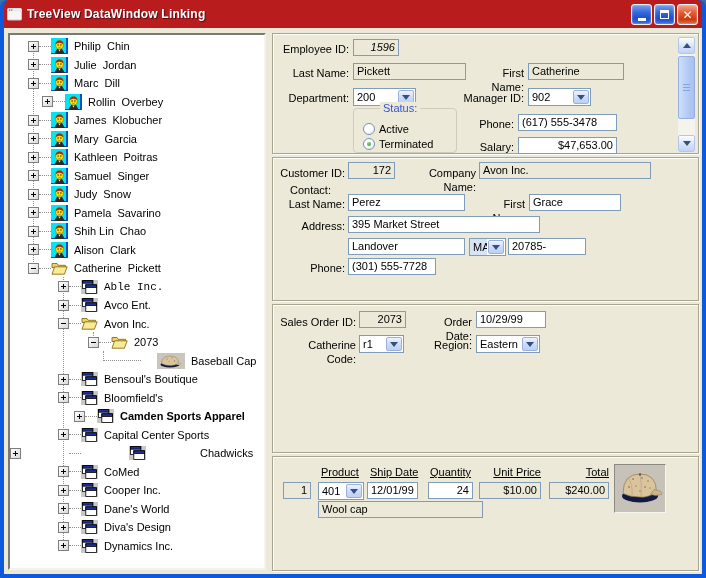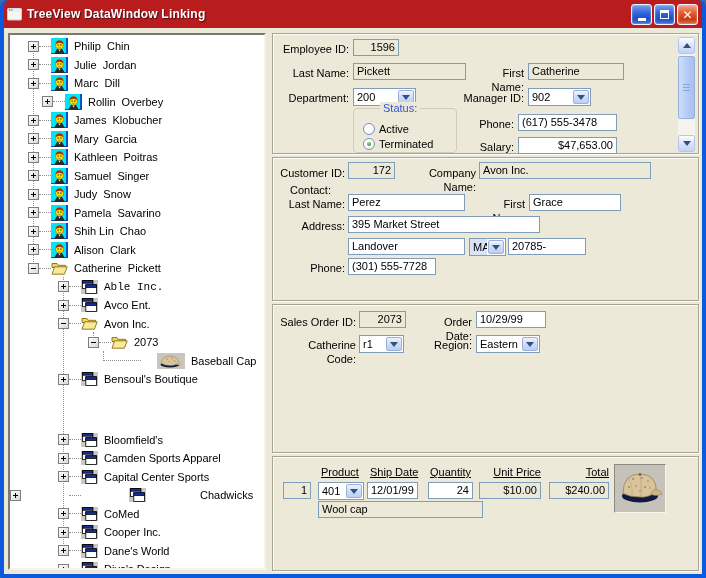--- a/index.html
+++ b/index.html
@@ -425,35 +425,35 @@
   <svg width="17" height="14" viewBox="0 0 17 14">
                   <rect width="17" height="14" fill="#c9c9c3"></rect>
                   <rect x="1.6" y="0.6" width="10.2" height="8" fill="#fff" stroke="#000" stroke-width="0.8"></rect>
                   <rect x="1.6" y="0.6" width="10.2" height="2.6" fill="#1c2f9e" stroke="#000" stroke-width="0.8"></rect>
                   <rect x="4.8" y="4.8" width="10.6" height="8.6" fill="#fff" stroke="#000" stroke-width="0.8"></rect>
                   <rect x="4.8" y="4.8" width="10.6" height="2.6" fill="#1c2f9e" stroke="#000" stroke-width="0.8"></rect>
                 </svg>
 </span>
               <span class="tlabel">Bensoul's Boutique</span>
             </div>
-            <div class="trow" style="padding-left: 48px; margin-top: 42px;">
+            <div class="trow" style="padding-left: 48px;">
               <span class="ebox plus"></span>
               <span class="dots" style="width: 12px;"></span>
               <span class="ticon">
   <svg width="17" height="14" viewBox="0 0 17 14">
                   <rect width="17" height="14" fill="#c9c9c3"></rect>
                   <rect x="1.6" y="0.6" width="10.2" height="8" fill="#fff" stroke="#000" stroke-width="0.8"></rect>
                   <rect x="1.6" y="0.6" width="10.2" height="2.6" fill="#1c2f9e" stroke="#000" stroke-width="0.8"></rect>
                   <rect x="4.8" y="4.8" width="10.6" height="8.6" fill="#fff" stroke="#000" stroke-width="0.8"></rect>
                   <rect x="4.8" y="4.8" width="10.6" height="2.6" fill="#1c2f9e" stroke="#000" stroke-width="0.8"></rect>
                 </svg>
 </span>
               <span class="tlabel">Bloomfield's</span>
             </div>
-            <div class="trow" style="padding-left: 48px;">
+            <div class="trow" style="padding-left: 64px; font-weight: bold;">
               <span class="ebox plus"></span>
               <span class="dots" style="width: 12px;"></span>
               <span class="ticon">
   <svg width="17" height="14" viewBox="0 0 17 14">
                   <rect width="17" height="14" fill="#c9c9c3"></rect>
                   <rect x="1.6" y="0.6" width="10.2" height="8" fill="#fff" stroke="#000" stroke-width="0.8"></rect>
                   <rect x="1.6" y="0.6" width="10.2" height="2.6" fill="#1c2f9e" stroke="#000" stroke-width="0.8"></rect>
                   <rect x="4.8" y="4.8" width="10.6" height="8.6" fill="#fff" stroke="#000" stroke-width="0.8"></rect>
                   <rect x="4.8" y="4.8" width="10.6" height="2.6" fill="#1c2f9e" stroke="#000" stroke-width="0.8"></rect>
                 </svg>
@@ -557,21 +557,21 @@
                 </svg>
 </span>
               <span class="tlabel">Dynamics Inc.</span>
             </div>
           </div>
       </div>
     </div>
 
     <div class="panel" style="top:5px; height:121px;">
       <div class="lbl r" style="left:8px;  top:8px;  width:68px;">Employee ID:</div>
-      <div class="fld ro ra" style="left:80px; top:5px; width:46px;">1596</div>
+      <div class="fld ro ra" style="left:80px; top:5px; width:46px;font-style:italic;">1596</div>
       <div class="lbl r" style="left:8px;  top:32px; width:68px;">Last Name:</div>
       <div class="fld ro" style="left:80px; top:29px; width:113px;">Pickett</div>
       <div class="lbl r" style="left:197px; top:32px; width:54px;">First Name:</div>
       <div class="fld ro" style="left:255px; top:29px; width:96px;">Catherine</div>
       <div class="lbl r" style="left:8px;  top:57px; width:68px;">Department:</div>
       <div class="combo" style="left:80px; top:54px; width:63px;">
         <span class="ctext">200</span>
         <span class="cbtn">
             <i class="chev-down"></i>
           </span>

